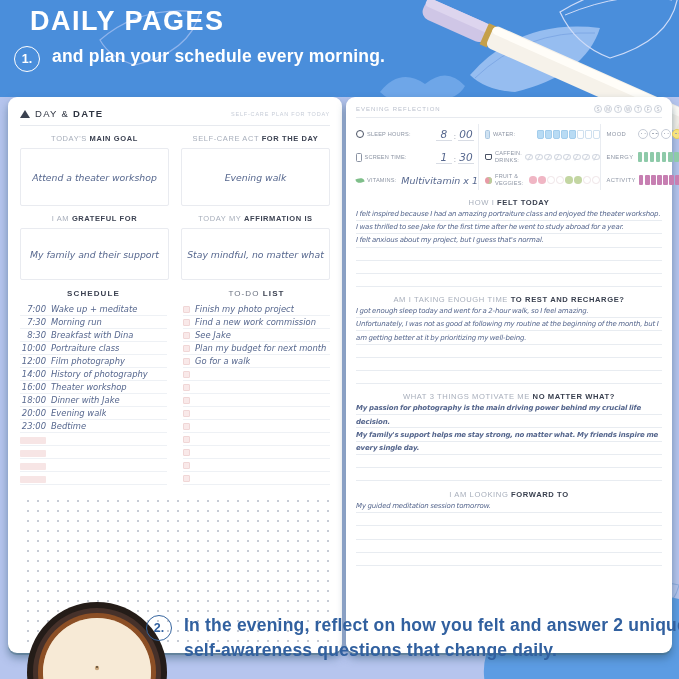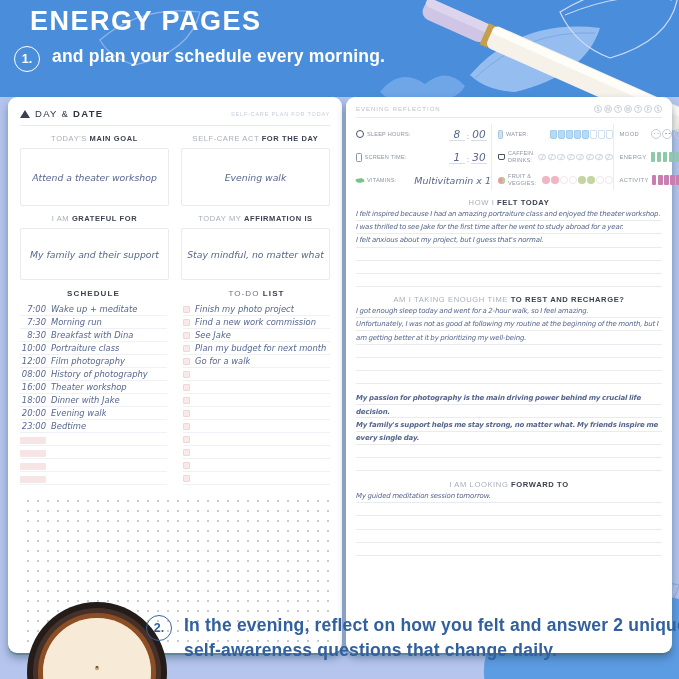--- a/index.html
+++ b/index.html
@@ -66,21 +66,21 @@
   .tcol1{flex:0 0 118px;}
   .tcol2{flex:0 0 110px;border-left:1px solid #e9ecf1;padding-left:6px;}
   .tcol3{flex:1;border-left:1px solid #e9ecf1;padding-left:6px;min-width:0;}
   .tline{display:flex;align-items:center;gap:3px;height:20px;}
   .tlabel{font-size:5.6px;letter-spacing:.2px;color:#8d95a4;line-height:1.25;}
   .tlabel.wrap{width:27px;}
   .tlabel3{font-size:5.8px;letter-spacing:.4px;color:#8d95a4;flex:0 0 28px;}
   .tval{display:flex;align-items:flex-end;gap:2px;margin-left:auto;margin-right:4px;}
   .uline{display:inline-block;min-width:16px;text-align:center;border-bottom:1px solid #d8dce4;font-size:10.5px;line-height:12px;}
   .tsep{font-size:8px;color:#8d95a4;}
-  .hw.vit{font-size:9.5px;margin-left:15px;white-space:nowrap;}
+  .hw.vit{font-size:9.5px;margin-left:2px;white-space:nowrap;}
   .cups{display:flex;gap:1.5px;align-items:center;margin-left:auto;}
   .cup{width:6.5px;height:9px;border:1px solid #cfe0ef;border-radius:1px 1px 2px 2px;box-sizing:border-box;background:#fff;}
   .cup.fill{background:#b8dbf4;border-color:#a3cdec;}
   .bean{width:8px;height:6.5px;border:1px solid #d3d8e1;border-radius:50%;position:relative;box-sizing:border-box;}
   .bean::after{content:"";position:absolute;left:45%;top:-1px;bottom:-1px;width:1px;background:#d3d8e1;transform:rotate(28deg);}
   .fdot{width:7.5px;height:7.5px;border-radius:50%;box-sizing:border-box;}
   .fdot.pink{background:#f0b6c4;}
   .fdot.green{background:#c3d6a2;}
   .fdot.empty{border:1px solid #efe4e7;}
   .face{width:10px;height:10px;border:1px solid #c6ccd7;border-radius:50%;position:relative;box-sizing:border-box;}
@@ -122,21 +122,21 @@
       <rect x="420" y="4" width="70" height="9" rx="4" fill="#ddd5ee"></rect>
       <rect x="486" y="3" width="8" height="23" fill="#c5a04a"></rect>
       <rect x="492" y="2" width="210" height="24" rx="6" fill="#f6f2ea"></rect>
       <rect x="492" y="3" width="210" height="8" rx="4" fill="#fffdf8"></rect>
       <polygon points="700,4 726,11 726,17 700,26" fill="#efe9de"></polygon>
       <polygon points="724,9 742,13 742,15 724,19" fill="#c5a04a"></polygon>
       <polygon points="740,12 748,14 740,16" fill="#6b5a33"></polygon>
     </g>
   </svg>
 
-  <h1 class="main-title">ENERGY PAGES</h1>
+  <h1 class="main-title">DAILY PAGES</h1>
 
   <div class="step step1">
     <span class="step-circle">1.</span>
     <span class="step-text">
       <div>and plan your schedule every morning.</div>
     </span>
   </div>
 
   <div class="page left-page">
     <div class="lp-header">
@@ -193,21 +193,21 @@
             </div>
             <div class="sch-row">
               <span class="hw time">10:00</span>
               <span class="hw act">Portraiture class</span>
             </div>
             <div class="sch-row">
               <span class="hw time">12:00</span>
               <span class="hw act">Film photography</span>
             </div>
             <div class="sch-row">
-              <span class="hw time">08:00</span>
+              <span class="hw time">14:00</span>
               <span class="hw act">History of photography</span>
             </div>
             <div class="sch-row">
               <span class="hw time">16:00</span>
               <span class="hw act">Theater workshop</span>
             </div>
             <div class="sch-row">
               <span class="hw time">18:00</span>
               <span class="hw act">Dinner with Jake</span>
             </div>
@@ -423,20 +423,21 @@
           </div>
         </div>
         <div class="rp-sec">
           <div class="rp-h"><span>AM I TAKING ENOUGH TIME </span><b>TO REST AND RECHARGE?</b></div>
           <div class="rp-body" style="min-height: 79.2px;">
             <div class="hwline">I got enough sleep today and went for a 2-hour walk, so I feel amazing.</div>
             <div class="hwline">Unfortunately, I was not as good at following my routine at the beginning of the month, but I am getting better at it by prioritizing my well-being.</div>
           </div>
         </div>
         <div class="rp-sec">
+          <div class="rp-h"><span>WHAT 3 THINGS MOTIVATE ME </span><b>NO MATTER WHAT?</b></div>
           <div class="rp-body" style="min-height: 79.2px; font-weight: bold;">
             <div class="hwline">My passion for photography is the main driving power behind my crucial life decision.</div>
             <div class="hwline">My family's support helps me stay strong, no matter what. My friends inspire me every single day.</div>
           </div>
         </div>
         <div class="rp-sec">
           <div class="rp-h"><span>I AM LOOKING </span><b>FORWARD TO</b></div>
           <div class="rp-body" style="min-height: 66px;">
             <div class="hwline">My guided meditation session tomorrow.</div>
           </div>

